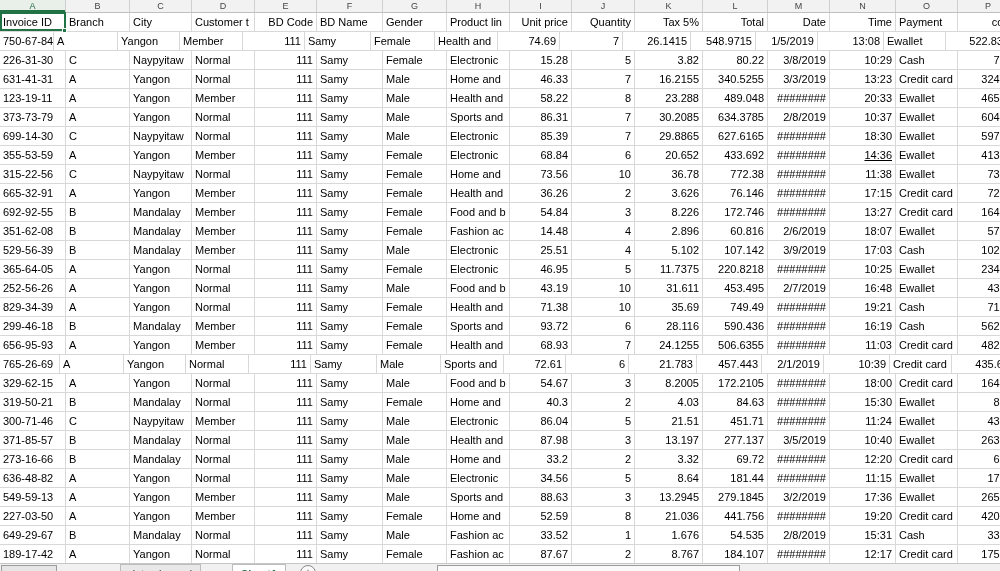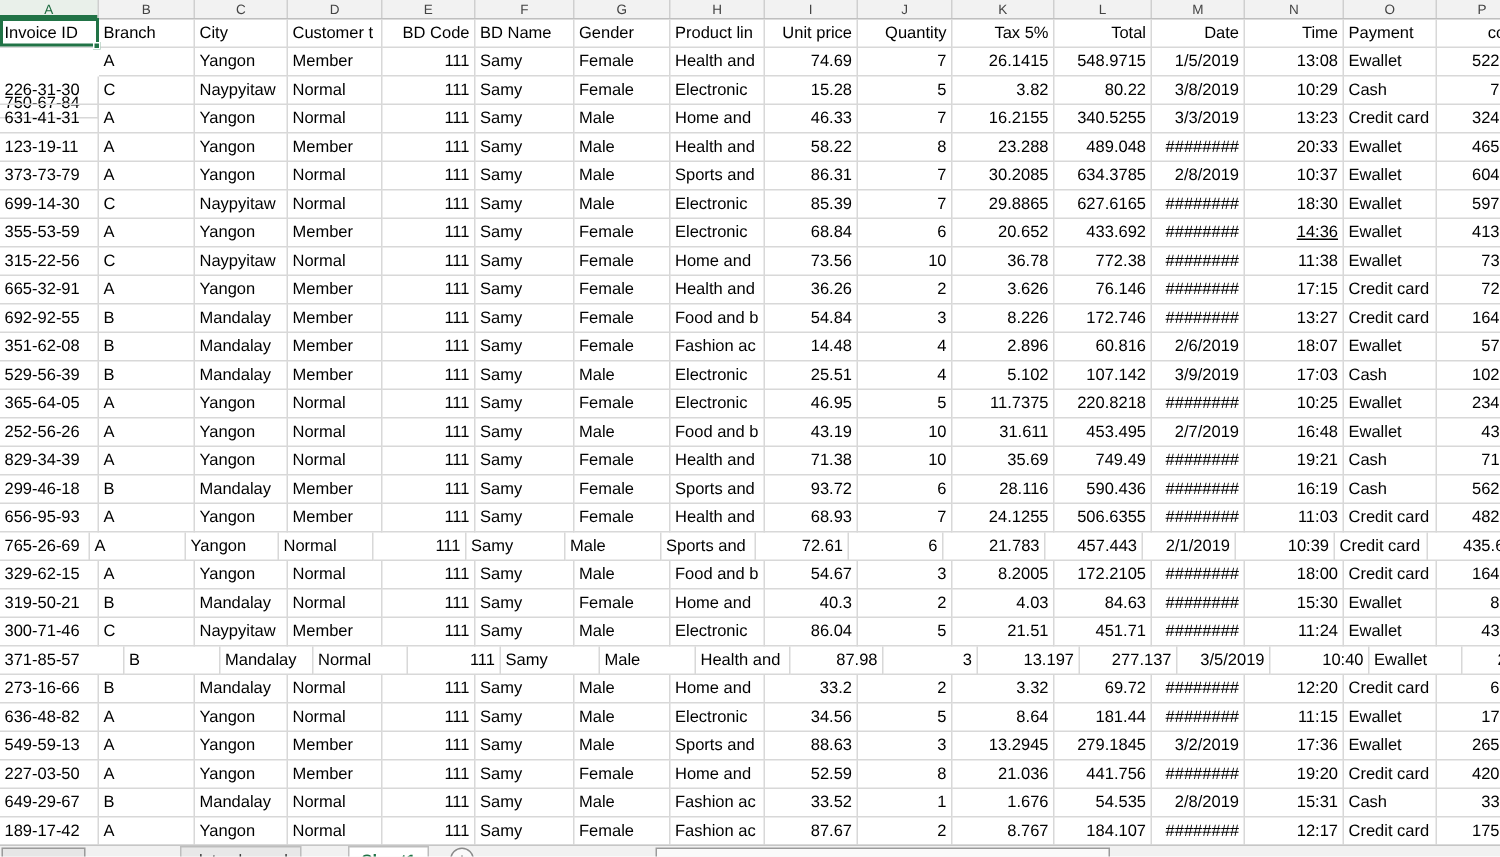--- a/index.html
+++ b/index.html
@@ -78,21 +78,21 @@
       <div class="cell al-r" style="width: 62px;">Unit price</div>
       <div class="cell al-r" style="width: 63px;">Quantity</div>
       <div class="cell al-r" style="width: 68px;">Tax 5%</div>
       <div class="cell al-r" style="width: 65px;">Total</div>
       <div class="cell al-r" style="width: 62px;">Date</div>
       <div class="cell al-r" style="width: 66px;">Time</div>
       <div class="cell al-l" style="width: 62px;">Payment</div>
       <div class="cell al-r" style="width: 61px;">cogs</div>
     </div>
     <div class="grid-row">
-      <div class="cell al-l" style="width: 66px; margin-top: 28px;">750-67-84</div>
+      <div class="cell al-l" style="width: 54px;">750-67-84</div>
       <div class="cell al-l" style="width: 64px;">A</div>
       <div class="cell al-l" style="width: 62px;">Yangon</div>
       <div class="cell al-l" style="width: 63px;">Member</div>
       <div class="cell al-r" style="width: 62px;">111</div>
       <div class="cell al-l" style="width: 66px;">Samy</div>
       <div class="cell al-l" style="width: 64px;">Female</div>
       <div class="cell al-l" style="width: 63px;">Health and</div>
       <div class="cell al-r" style="width: 62px;">74.69</div>
       <div class="cell al-r" style="width: 63px;">7</div>
       <div class="cell al-r" style="width: 68px;">26.1415</div>
@@ -456,21 +456,21 @@
       <div class="cell al-r" style="width: 62px;">86.04</div>
       <div class="cell al-r" style="width: 63px;">5</div>
       <div class="cell al-r" style="width: 68px;">21.51</div>
       <div class="cell al-r" style="width: 65px;">451.71</div>
       <div class="cell al-r" style="width: 62px;">########</div>
       <div class="cell al-r" style="width: 66px;">11:24</div>
       <div class="cell al-l" style="width: 62px;">Ewallet</div>
       <div class="cell al-r" style="width: 61px;">430.2</div>
     </div>
     <div class="grid-row">
-      <div class="cell al-l" style="width: 83px;">371-85-57</div>
+      <div class="cell al-l" style="width: 66px;">371-85-57</div>
       <div class="cell al-l" style="width: 64px;">B</div>
       <div class="cell al-l" style="width: 62px;">Mandalay</div>
       <div class="cell al-l" style="width: 63px;">Normal</div>
       <div class="cell al-r" style="width: 62px;">111</div>
       <div class="cell al-l" style="width: 66px;">Samy</div>
       <div class="cell al-l" style="width: 64px;">Male</div>
       <div class="cell al-l" style="width: 63px;">Health and</div>
       <div class="cell al-r" style="width: 62px;">87.98</div>
       <div class="cell al-r" style="width: 63px;">3</div>
       <div class="cell al-r" style="width: 68px;">13.197</div>

